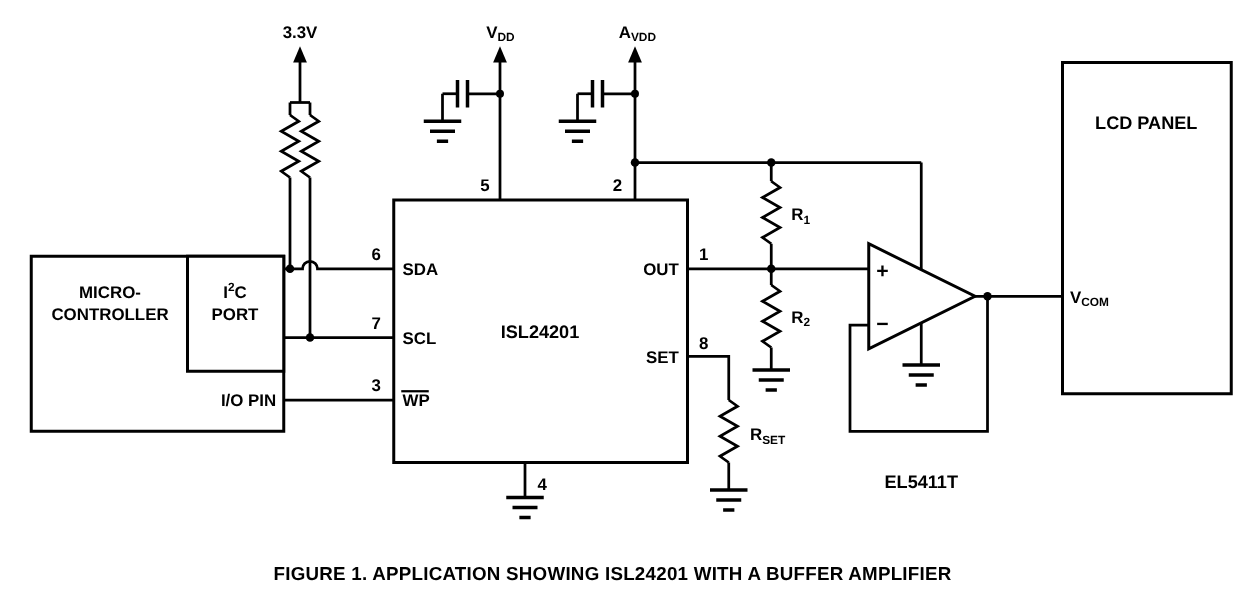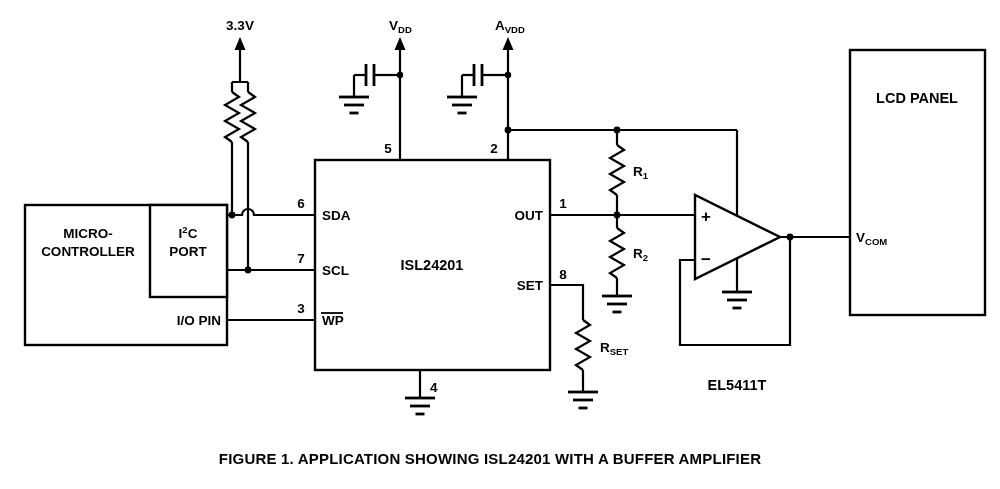--- a/index.html
+++ b/index.html
@@ -1,16 +1,16 @@
 <!DOCTYPE html>
 <html><head>
 <meta charset="utf-8">
 <style>
   html,body{margin:0;padding:0;background:#ffffff;}
-  .stage{width:1000px;height:489px;position:relative;background:#ffffff;overflow:hidden;border-radius:27px;}
+  .stage{width:1000px;height:489px;position:relative;background:#ffffff;overflow:hidden;}
   svg text{font-family:"Liberation Sans",sans-serif;font-weight:bold;fill:#000;}
   .lbl{font-size:13.5px;}
   .big{font-size:14.5px;}
   .sub,.sup{font-size:9.5px;}
   .cap{font-size:15px;letter-spacing:.2px;}
   .opsign{font-size:17px;}
   .w{fill:none;stroke:#000;stroke-width:2.2;stroke-linejoin:miter;}
   .bx{fill:#fff;stroke:#000;stroke-width:2.4;}
   .plate{stroke:#000;stroke-width:2.8;}
   .dot{fill:#000;stroke:none;}

